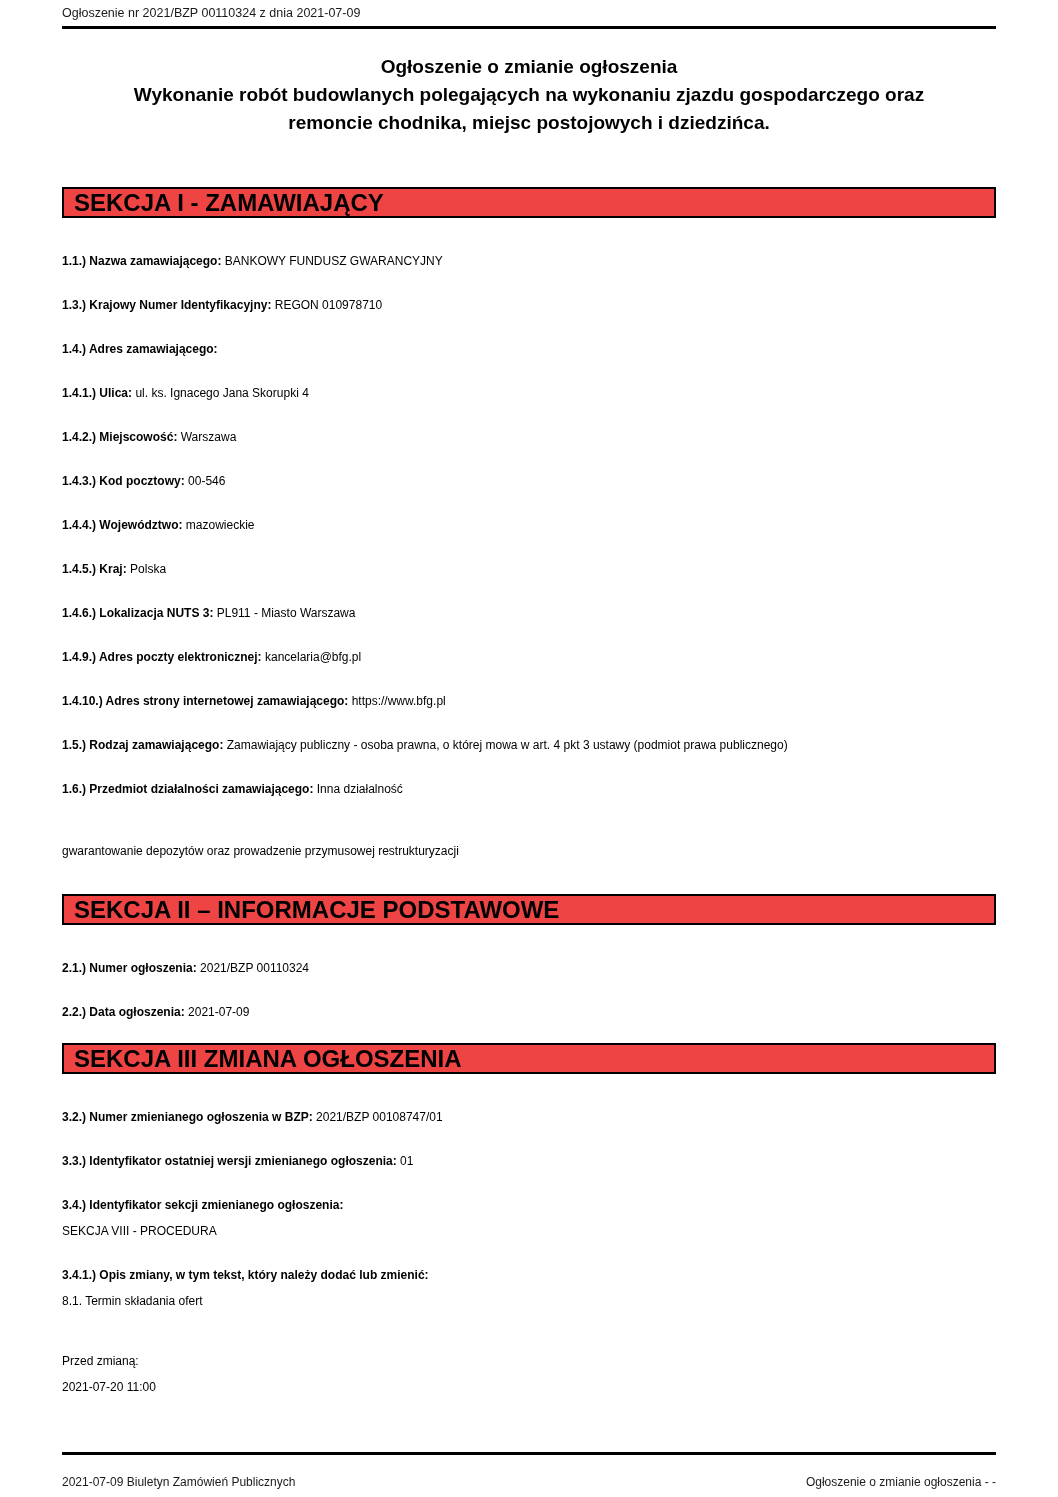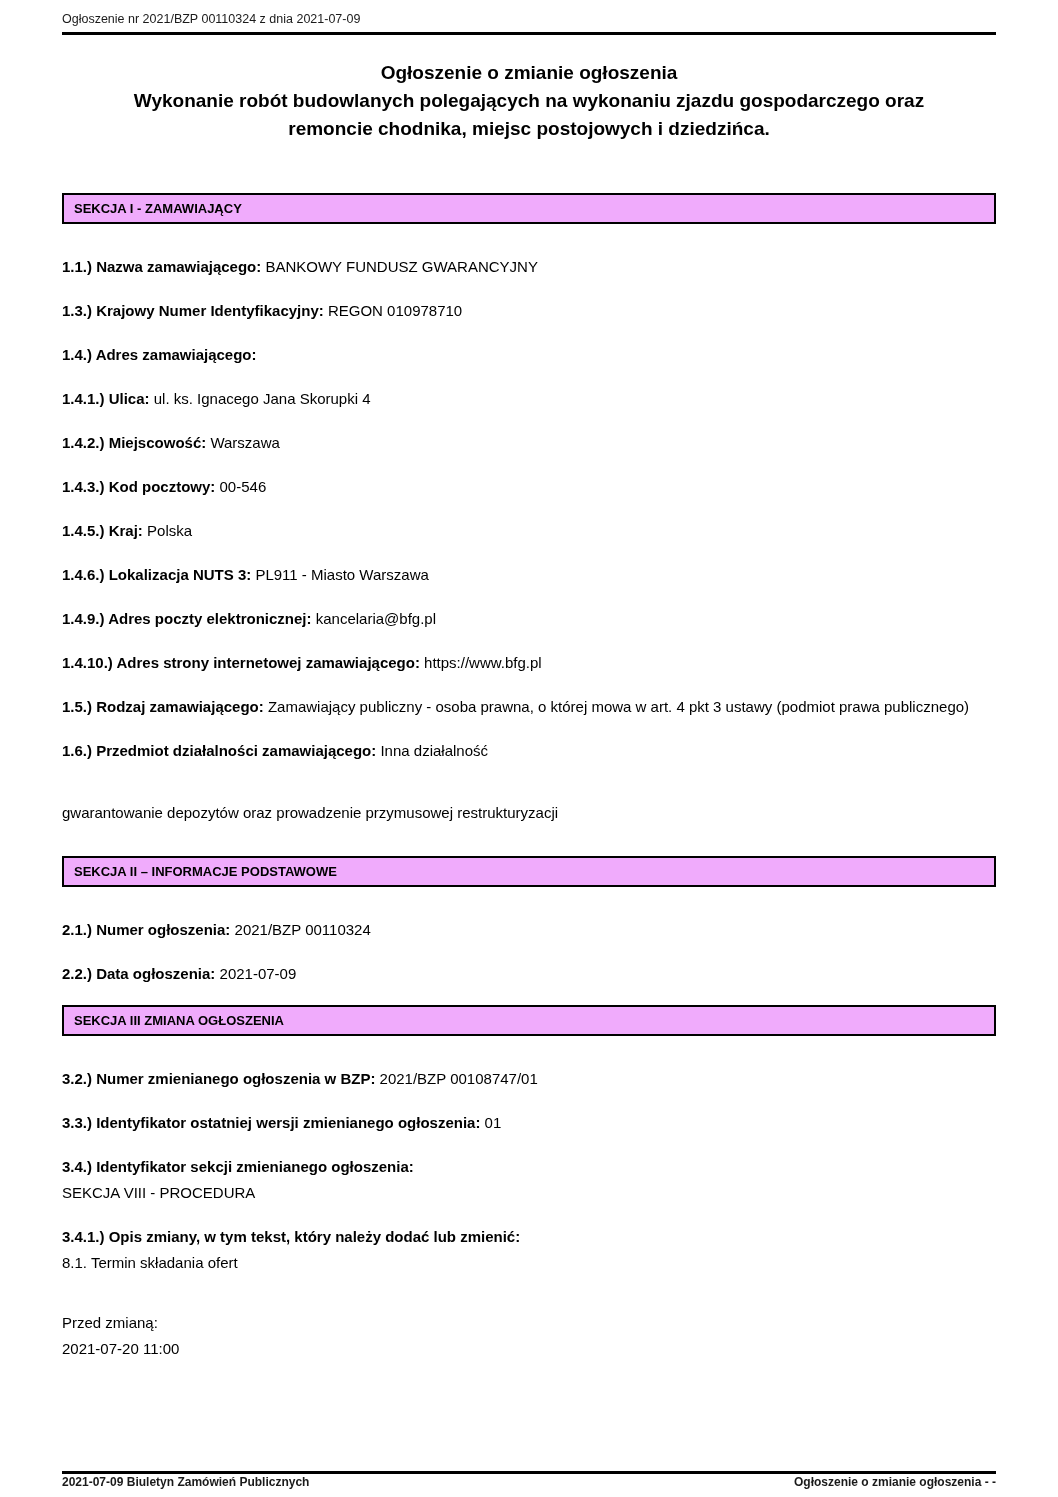--- a/index.html
+++ b/index.html
@@ -11,55 +11,55 @@
     position: relative;
     width: 1058px;
     height: 1497px;
     background: #ffffff;
     overflow: hidden;
     font-family: "Liberation Sans", sans-serif;
     color: #000000;
     box-sizing: border-box;
   }
   .content {
-    padding: 12px 62px 0 62px;
+    padding: 6px 62px 0 62px;
   }
   .meta {
     font-size: 12.5px;
     line-height: 15px;
     margin-bottom: 5px;
     color: #1a1a1a;
   }
   .top-rule {
     border-top: 3px solid #000000;
     height: 0;
     margin-bottom: 24px;
   }
   .title {
     text-align: center;
     font-weight: bold;
     font-size: 19px;
     line-height: 28px;
     margin-top: 22px;
   }
   .section-bar {
-    background: #f0abfc;
+    background: #ef4444;
     border: 2px solid #000000;
     font-weight: bold;
-    font-size: 13px;
+    font-size: 24px;
     line-height: 22px;
     padding: 3px 10px 2px 10px;
     box-sizing: border-box;
     margin: 0 0 30px 0;
   }
   .section-bar.first {
     margin-top: 50px;
   }
   .field, .para {
-    font-size: 15px;
+    font-size: 12px;
     line-height: 26px;
     margin: 0 0 18px 0;
   }
   .field .lbl {
     font-weight: bold;
   }
   .field.block .val {
     display: block;
   }
   .para.note {
@@ -71,27 +71,26 @@
   }
   .para.change span {
     display: block;
   }
   .footer {
     position: absolute;
     left: 62px;
     right: 62px;
     bottom: 8px;
     border-top: 3px solid #000000;
-    padding-top: 1px;
+    padding-top: 20px;
     display: flex;
     justify-content: space-between;
     font-size: 12px;
     line-height: 14px;
     color: #1a1a1a;
-    font-weight: bold;
   }
 </style>
 </head>
 <body>
 
 <div class="page">
   <div class="content">
 
     <div class="meta">Ogłoszenie nr 2021/BZP 00110324 z dnia 2021-07-09</div>
     <div class="top-rule"></div>
@@ -122,20 +121,24 @@
       <strong class="lbl">1.4.1.) Ulica:</strong>
       <span class="val">ul. ks. Ignacego Jana Skorupki 4</span>
     </p>
     <p class="field">
       <strong class="lbl">1.4.2.) Miejscowość:</strong>
       <span class="val">Warszawa</span>
     </p>
     <p class="field">
       <strong class="lbl">1.4.3.) Kod pocztowy:</strong>
       <span class="val">00-546</span>
+    </p>
+    <p class="field">
+      <strong class="lbl">1.4.4.) Województwo:</strong>
+      <span class="val">mazowieckie</span>
     </p>
     <p class="field">
       <strong class="lbl">1.4.5.) Kraj:</strong>
       <span class="val">Polska</span>
     </p>
     <p class="field">
       <strong class="lbl">1.4.6.) Lokalizacja NUTS 3:</strong>
       <span class="val">PL911 - Miasto Warszawa</span>
     </p>
     <p class="field">

